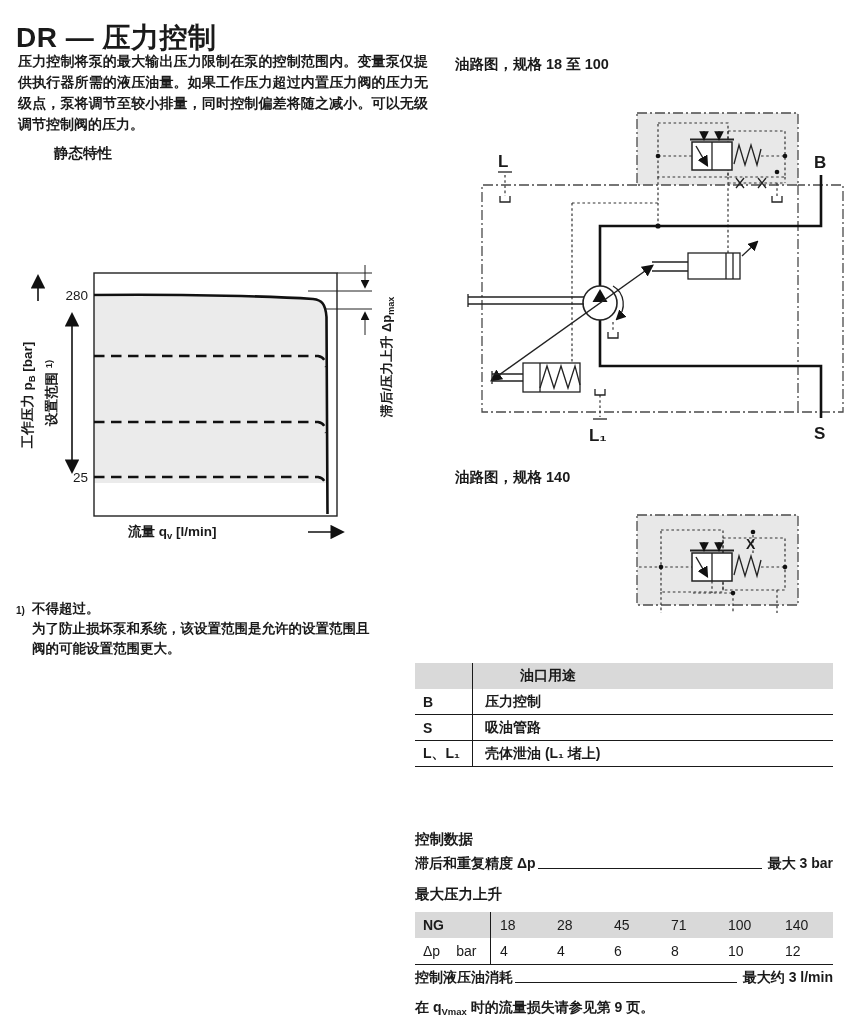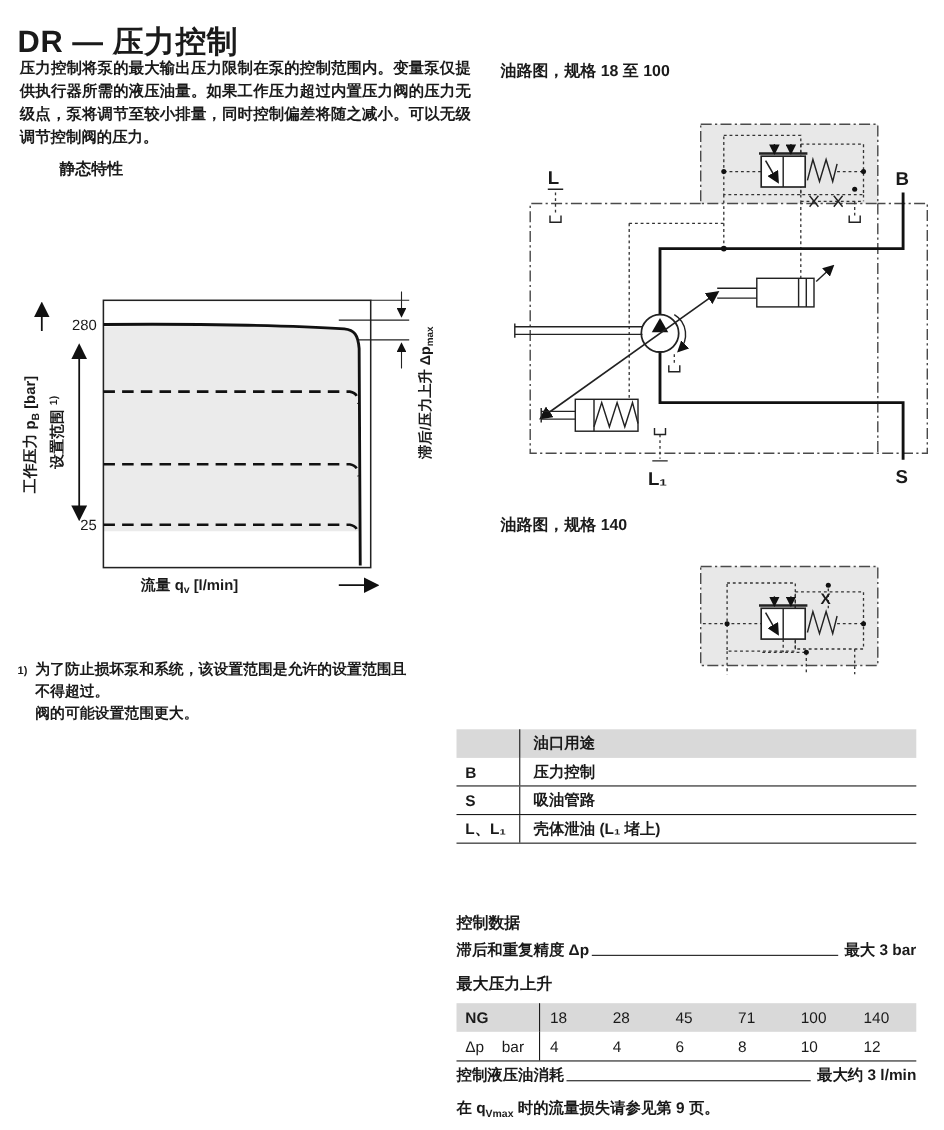--- a/index.html
+++ b/index.html
@@ -9,21 +9,21 @@
   .title{font-size:28px;font-weight:600;letter-spacing:.5px;}
   .body-text{font-size:14px;font-weight:600;line-height:21px;text-align:justify;}
   .h2{font-size:14.5px;font-weight:700;}
   .cond{font-size:14px;font-weight:400;}
   .sb{font-size:9.5px;vertical-align:-3px;}
   .fn{display:flex;font-size:13.5px;font-weight:600;line-height:20px;}
   .fn-marker{font-size:10px;width:16px;flex:none;padding-top:2px;}
   
   .ptable{width:418px;font-size:14px;}
   .prow{display:flex;align-items:center;height:25px;border-bottom:1.3px solid #1a1a1a;}
-  .phead{background:#d9d9d9;height:26px;border-bottom:none;}
+  .phead{background:#d9d9d9;height:26px;border-bottom:none;gap:35px;}
   .pc1{width:58px;align-self:stretch;display:flex;align-items:center;padding-left:8px;
        border-right:1.5px solid #1a1a1a;box-sizing:border-box;font-weight:700;}
   .pc2{flex:1;padding-left:12px;font-weight:600;}
   .phead .pc2{font-weight:700;}
   
   .specline{display:flex;align-items:flex-end;width:418px;font-size:14px;justify-content:space-between;}
   .speclabel{font-weight:600;white-space:nowrap;}
   .specvalue{font-weight:600;white-space:nowrap;}
   .fill{flex:1;border-bottom:1.4px solid #1a1a1a;margin:0 6px 4px 2px;}
   .gtable{width:418px;font-size:14px;}
@@ -217,22 +217,22 @@
     <circle cx="221" cy="62" r="2.3" fill="#111"></circle>
     <circle cx="345" cy="62" r="2.3" fill="#111"></circle>
     <circle cx="293" cy="88" r="2.3" fill="#111"></circle>
     <circle cx="313" cy="27" r="2.3" fill="#111"></circle>
     <text x="306" y="44" font-size="14" font-weight="700">X</text>
   </svg>
 
   <div class="abs fn" style="left:16px;top:599px;width:404px;">
     <span class="fn-marker">1)</span>
     <div>
+      <div>不得超过。</div>
       <div>为了防止损坏泵和系统，该设置范围是允许的设置范围且</div>
-      <div>不得超过。</div>
       <div>阀的可能设置范围更大。</div>
     </div>
   </div>
 
   <div class="abs ptable" style="left:415px;top:663px;">
     <div class="prow phead">
       <div class="pc1"></div>
       <div class="pc2">油口用途</div>
     </div>
     <div class="prow">

